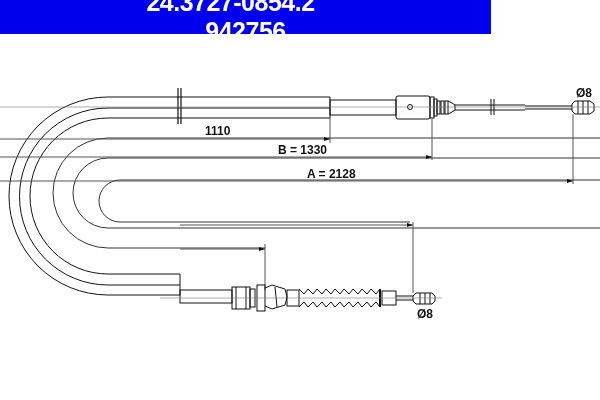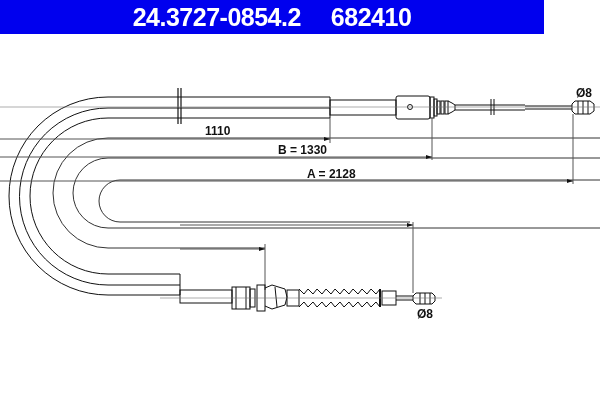--- a/index.html
+++ b/index.html
@@ -1,33 +1,34 @@
 <!DOCTYPE html>
 <html><head>
 <meta charset="utf-8">
 <style>
   html, body { margin: 0; padding: 0; background: #ffffff; }
   body { width: 600px; height: 400px; overflow: hidden; position: relative; font-family: "Liberation Sans", sans-serif; }
   .header {
-    position: absolute; left: 0; top: 0; width: 544px; height: 34px;
+    position: absolute; left: 0; top: 0; width: 491px; height: 34px;
     background: #0000ee; color: #ffffff;
     display: flex; align-items: center; justify-content: center;
     font-family: "Liberation Sans", sans-serif; font-weight: bold; font-size: 25px;
     letter-spacing: -0.5px;
+    flex-direction: column;
   }
   .header .pn { margin-right: 30px; }
   .drawing { position: absolute; left: 0; top: 34px; width: 600px; height: 366px; }
   .lbl { font-family: "Liberation Sans", sans-serif; font-weight: bold; font-size: 12px; fill: #111; }
 </style>
 </head>
 <body>
 
 <div class="header">
   <span class="pn">24.3727-0854.2</span>
-  <span>682410</span>
+  <span>942756</span>
 </div>
 
 <svg class="drawing" viewBox="0 34 600 366" width="600" height="366" xmlns="http://www.w3.org/2000/svg">
   <g fill="none" stroke="#111" stroke-width="1">
 
     <g>
       <path d="M330,97 L108,97 A97,97 0 0 0 108,295 L180,295"></path>
       <path d="M330,108 L108,108 A86,86 0 0 0 108,285 L180,285"></path>
       <path d="M330,118 L108,118 A76,76 0 0 0 108,274 L180,274"></path>
     </g>

